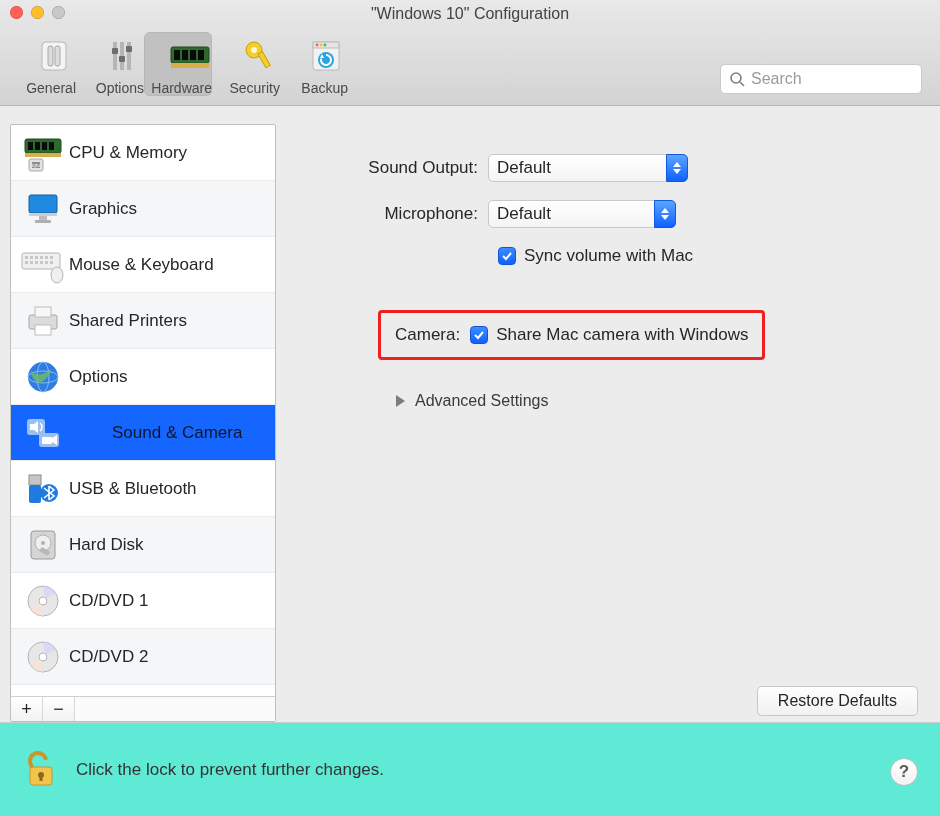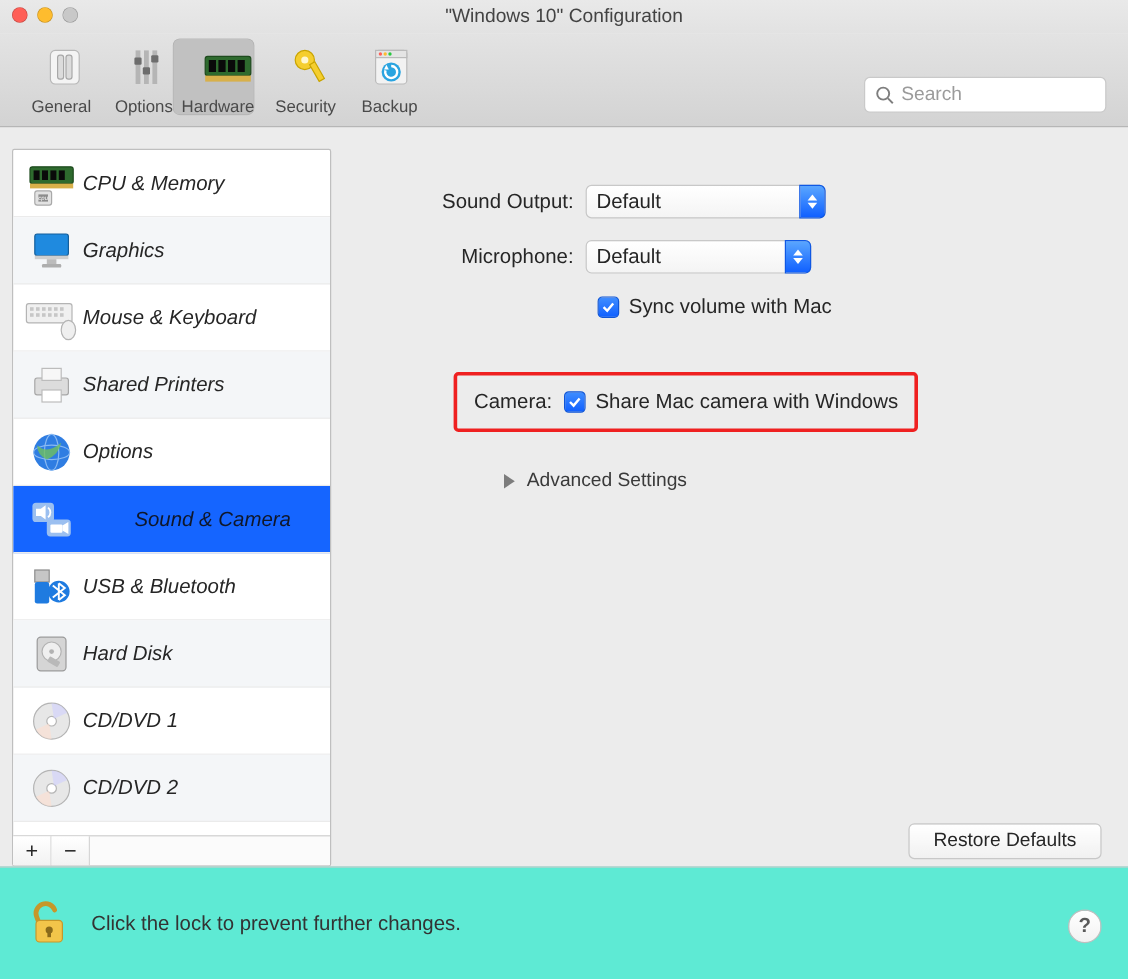--- a/index.html
+++ b/index.html
@@ -112,21 +112,21 @@
 
   
   .sidebar {
     width: 266px;
     border: 1px solid #bfbfbf;
     background: #fff;
     display: flex;
     flex-direction: column;
     border-radius: 2px;
   }
-  .side-list { flex: 1; overflow: hidden; font-style: italic; }
+  .side-list { flex: 1; overflow: hidden; }
   .side-item {
     height: 56px;
     display: flex;
     align-items: center;
     padding-left: 6px;
     border-bottom: 1px solid #ebebeb;
     cursor: default;
   }
   .side-item:nth-child(even):not(.selected) { background: #f4f6f8; }
   .side-item.selected {
@@ -225,21 +225,21 @@
     border-radius: 4px;
     padding: 12px 14px;
     margin: 28px 0 14px 78px;
     display: inline-flex;
     align-items: center;
     text-align: center;
   }
   .camera-block .lbl { font-weight: 500; margin-right: 10px; }
 
   .advanced-row {
-    margin: 18px 0 0 120px;
+    margin: 18px 0 0 96px;
     display: flex;
     align-items: center;
     font-size: 16px;
     color: #3a3a3a;
   }
   .advanced-row .tri {
     width: 0; height: 0;
     border-top: 6px solid transparent;
     border-bottom: 6px solid transparent;
     border-left: 9px solid #7c7c7c;

